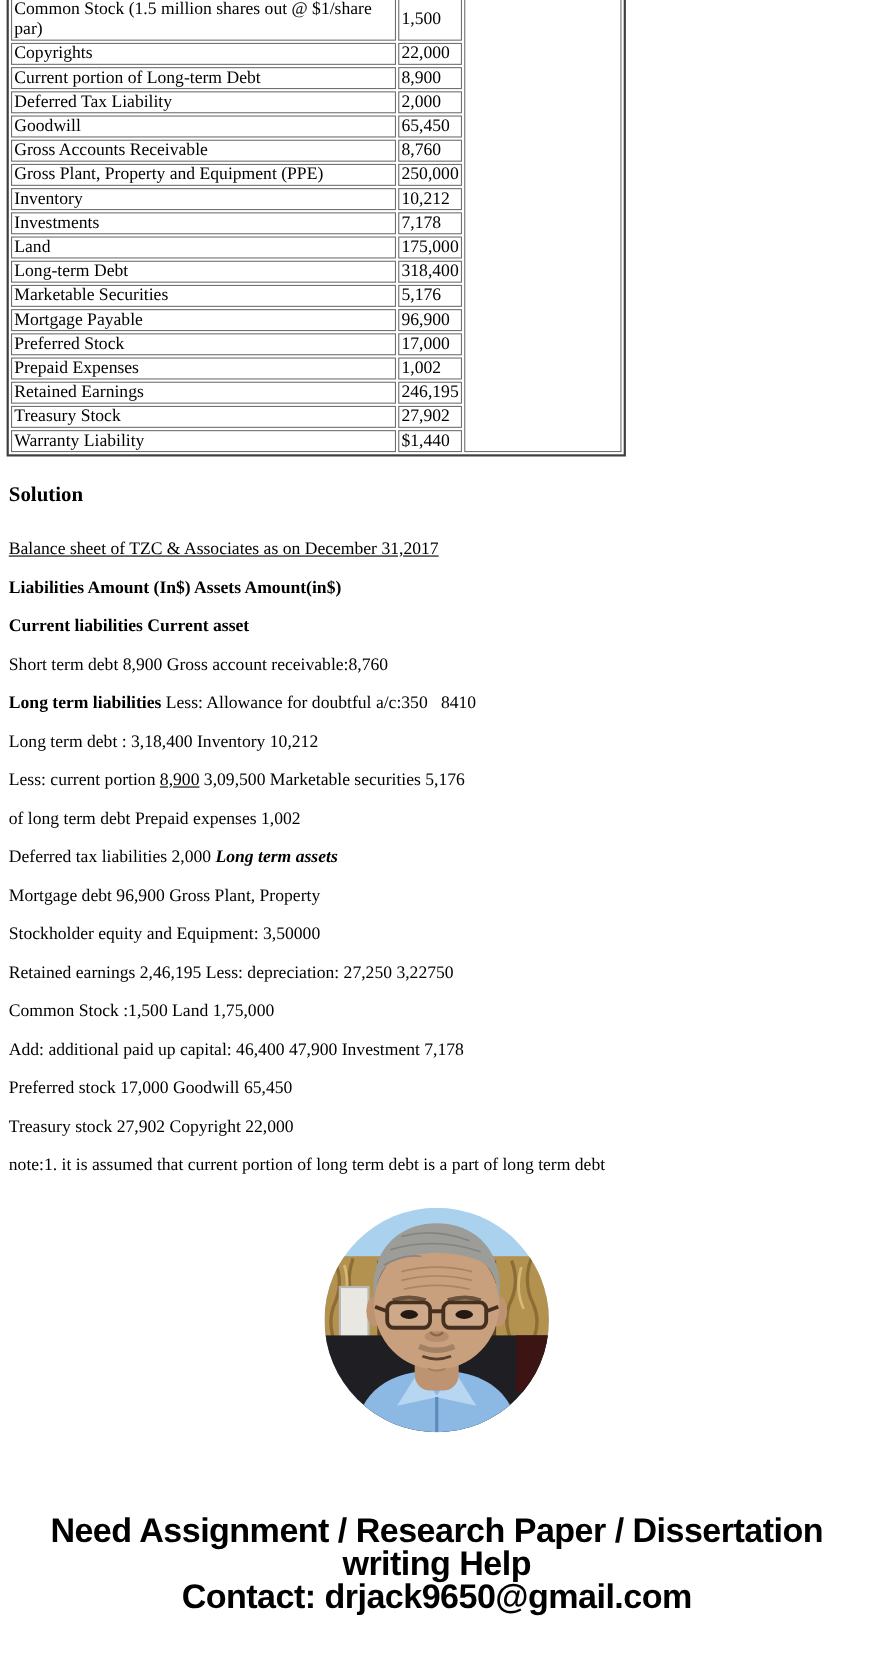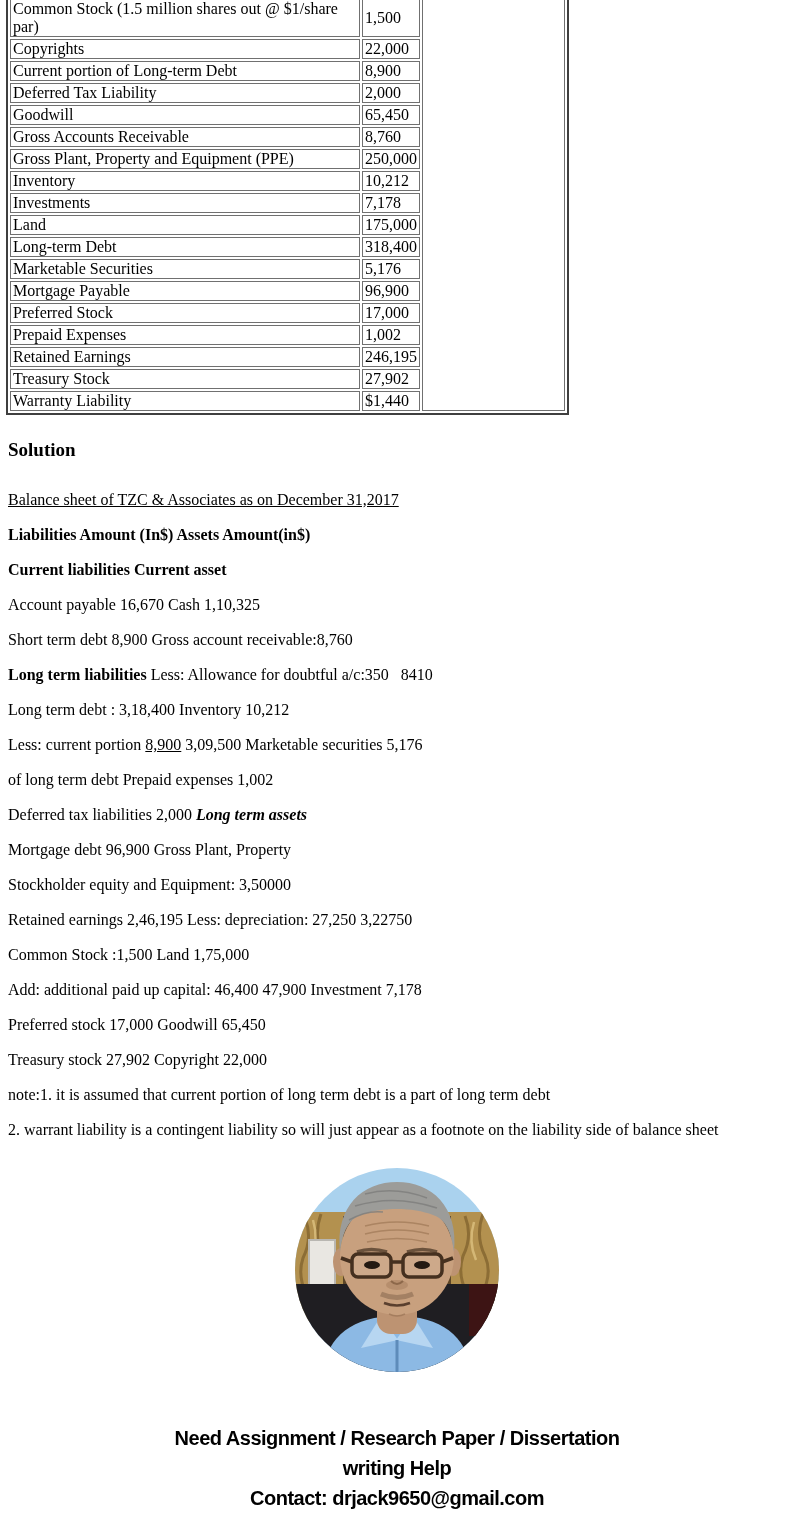--- a/index.html
+++ b/index.html
@@ -57,25 +57,25 @@
 
   
   .avatar-wrap {
     margin-top: 29px;
     text-align: center;
   }
   .avatar-wrap svg { display: inline-block; }
 
   
   .footer-banner {
-    margin-top: 47px;
+    margin-top: 70px;
     text-align: center;
     font-family: "Liberation Sans", "DejaVu Sans", sans-serif;
     font-weight: 700;
-    font-size: 20px;
+    font-size: 31px;
     line-height: 30px;
     letter-spacing: -0.5px;
   }
 </style>
 </head>
 <body>
 
 <div class="page">
 
   <table class="items">
@@ -155,36 +155,34 @@
         </tr>
       </tbody>
   </table>
 
   <h3 class="solution-heading">Solution</h3>
 
   <div class="solution-paragraphs">
       <p><span style="text-decoration: underline;">Balance sheet of TZC &amp; Associates as on December 31,2017</span></p>
       <p><span style="font-weight: bold;">Liabilities Amount (In$) Assets Amount(in$)</span></p>
       <p><span style="font-weight: bold;">Current liabilities Current asset</span></p>
-      <p><span>Account payable 16,670 Cash 1,10,325</span></p>
       <p><span>Short term debt 8,900 Gross account receivable:8,760</span></p>
       <p><span style="font-weight: bold;">Long term liabilities</span><span> Less: Allowance for doubtful a/c:350   8410</span></p>
       <p><span>Long term debt : 3,18,400 Inventory 10,212</span></p>
       <p><span>Less: current portion </span><span style="text-decoration: underline;">8,900</span><span> 3,09,500 Marketable securities 5,176</span></p>
       <p><span>of long term debt Prepaid expenses 1,002</span></p>
       <p><span>Deferred tax liabilities 2,000 </span><span style="font-weight: bold; font-style: italic;">Long term assets</span></p>
       <p><span>Mortgage debt 96,900 Gross Plant, Property</span></p>
       <p><span style="font-weight: normal;">Stockholder equity</span><span> and Equipment: 3,50000</span></p>
       <p><span>Retained earnings 2,46,195 Less: depreciation: 27,250 3,22750</span></p>
       <p><span>Common Stock :1,500 Land 1,75,000</span></p>
       <p><span>Add: additional paid up capital: 46,400 47,900 Investment 7,178</span></p>
       <p><span>Preferred stock 17,000 Goodwill 65,450</span></p>
       <p><span>Treasury stock 27,902 Copyright 22,000</span></p>
       <p><span>note:1. it is assumed that current portion of long term debt is a part of long term debt</span></p>
-      <p><span>2. warrant liability is a contingent liability so will just appear as a footnote on the liability side of balance sheet</span></p>
     </div>
 
   <div class="avatar-wrap">
     <svg width="204" height="204" viewBox="0 0 204 204" role="img" aria-label="tutor photo">
       <defs>
         <clipPath id="avclip">
             <circle cx="102" cy="102" r="102"></circle>
           </clipPath>
       </defs>
       <g clip-path="url(#avclip)">

